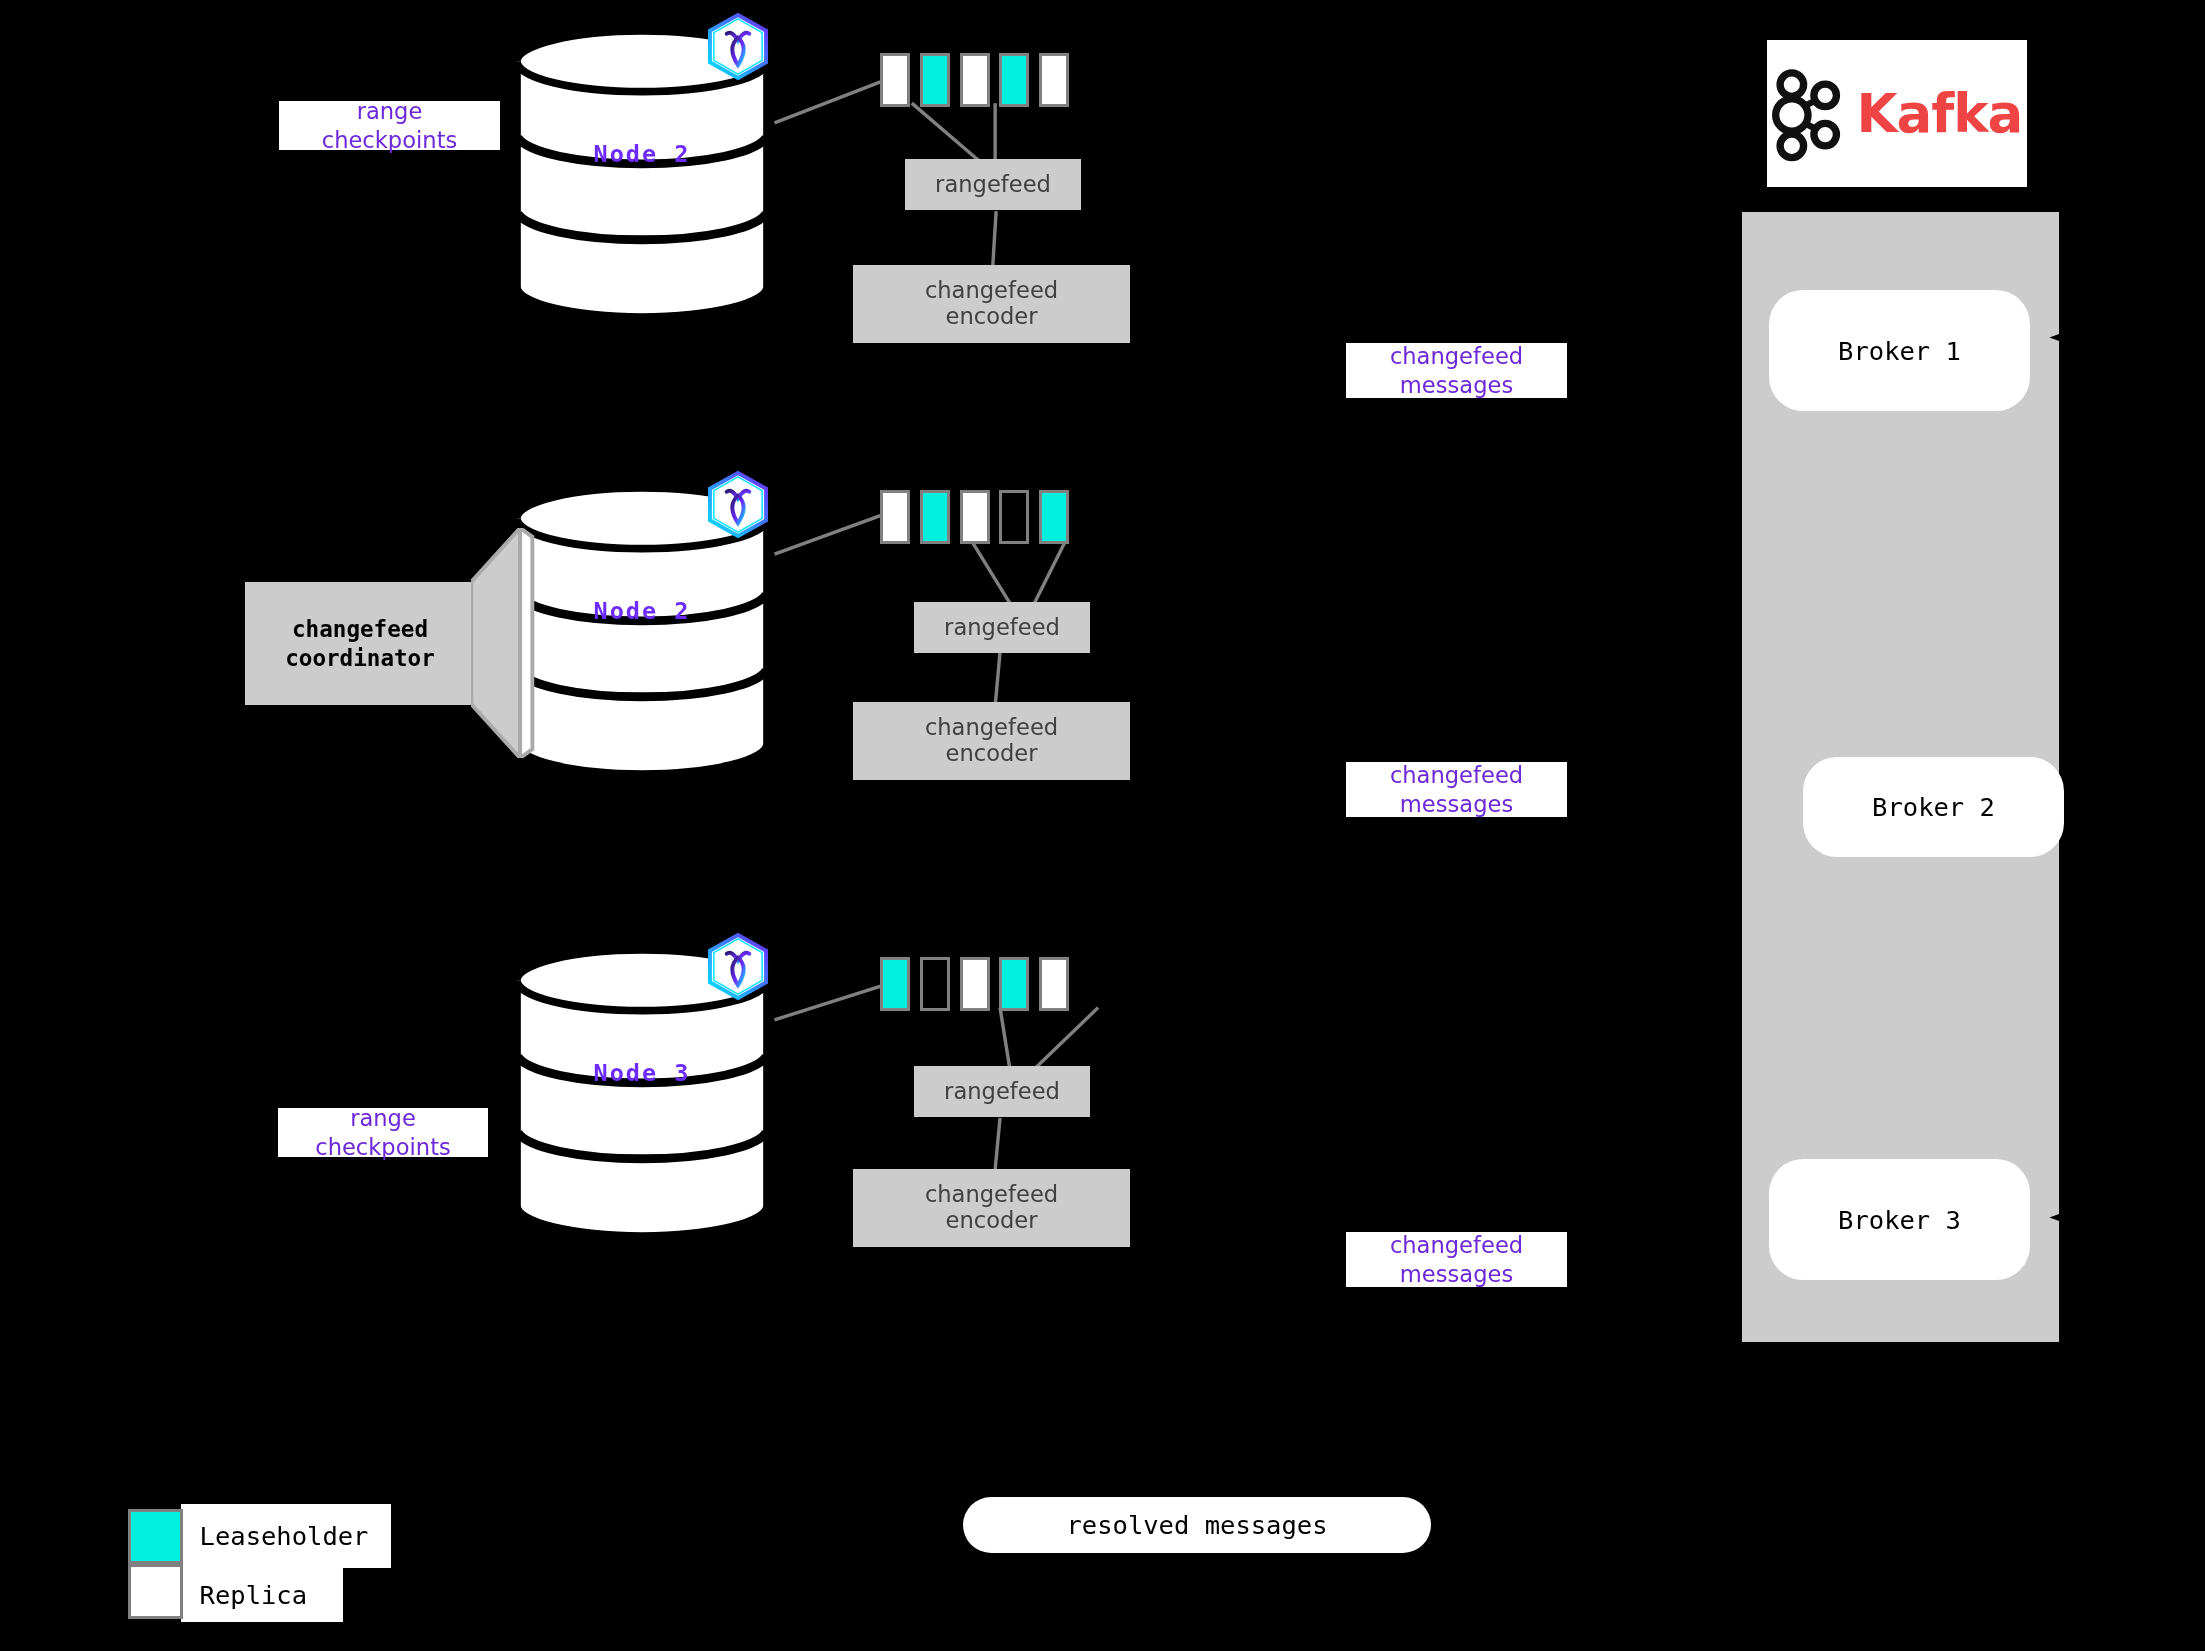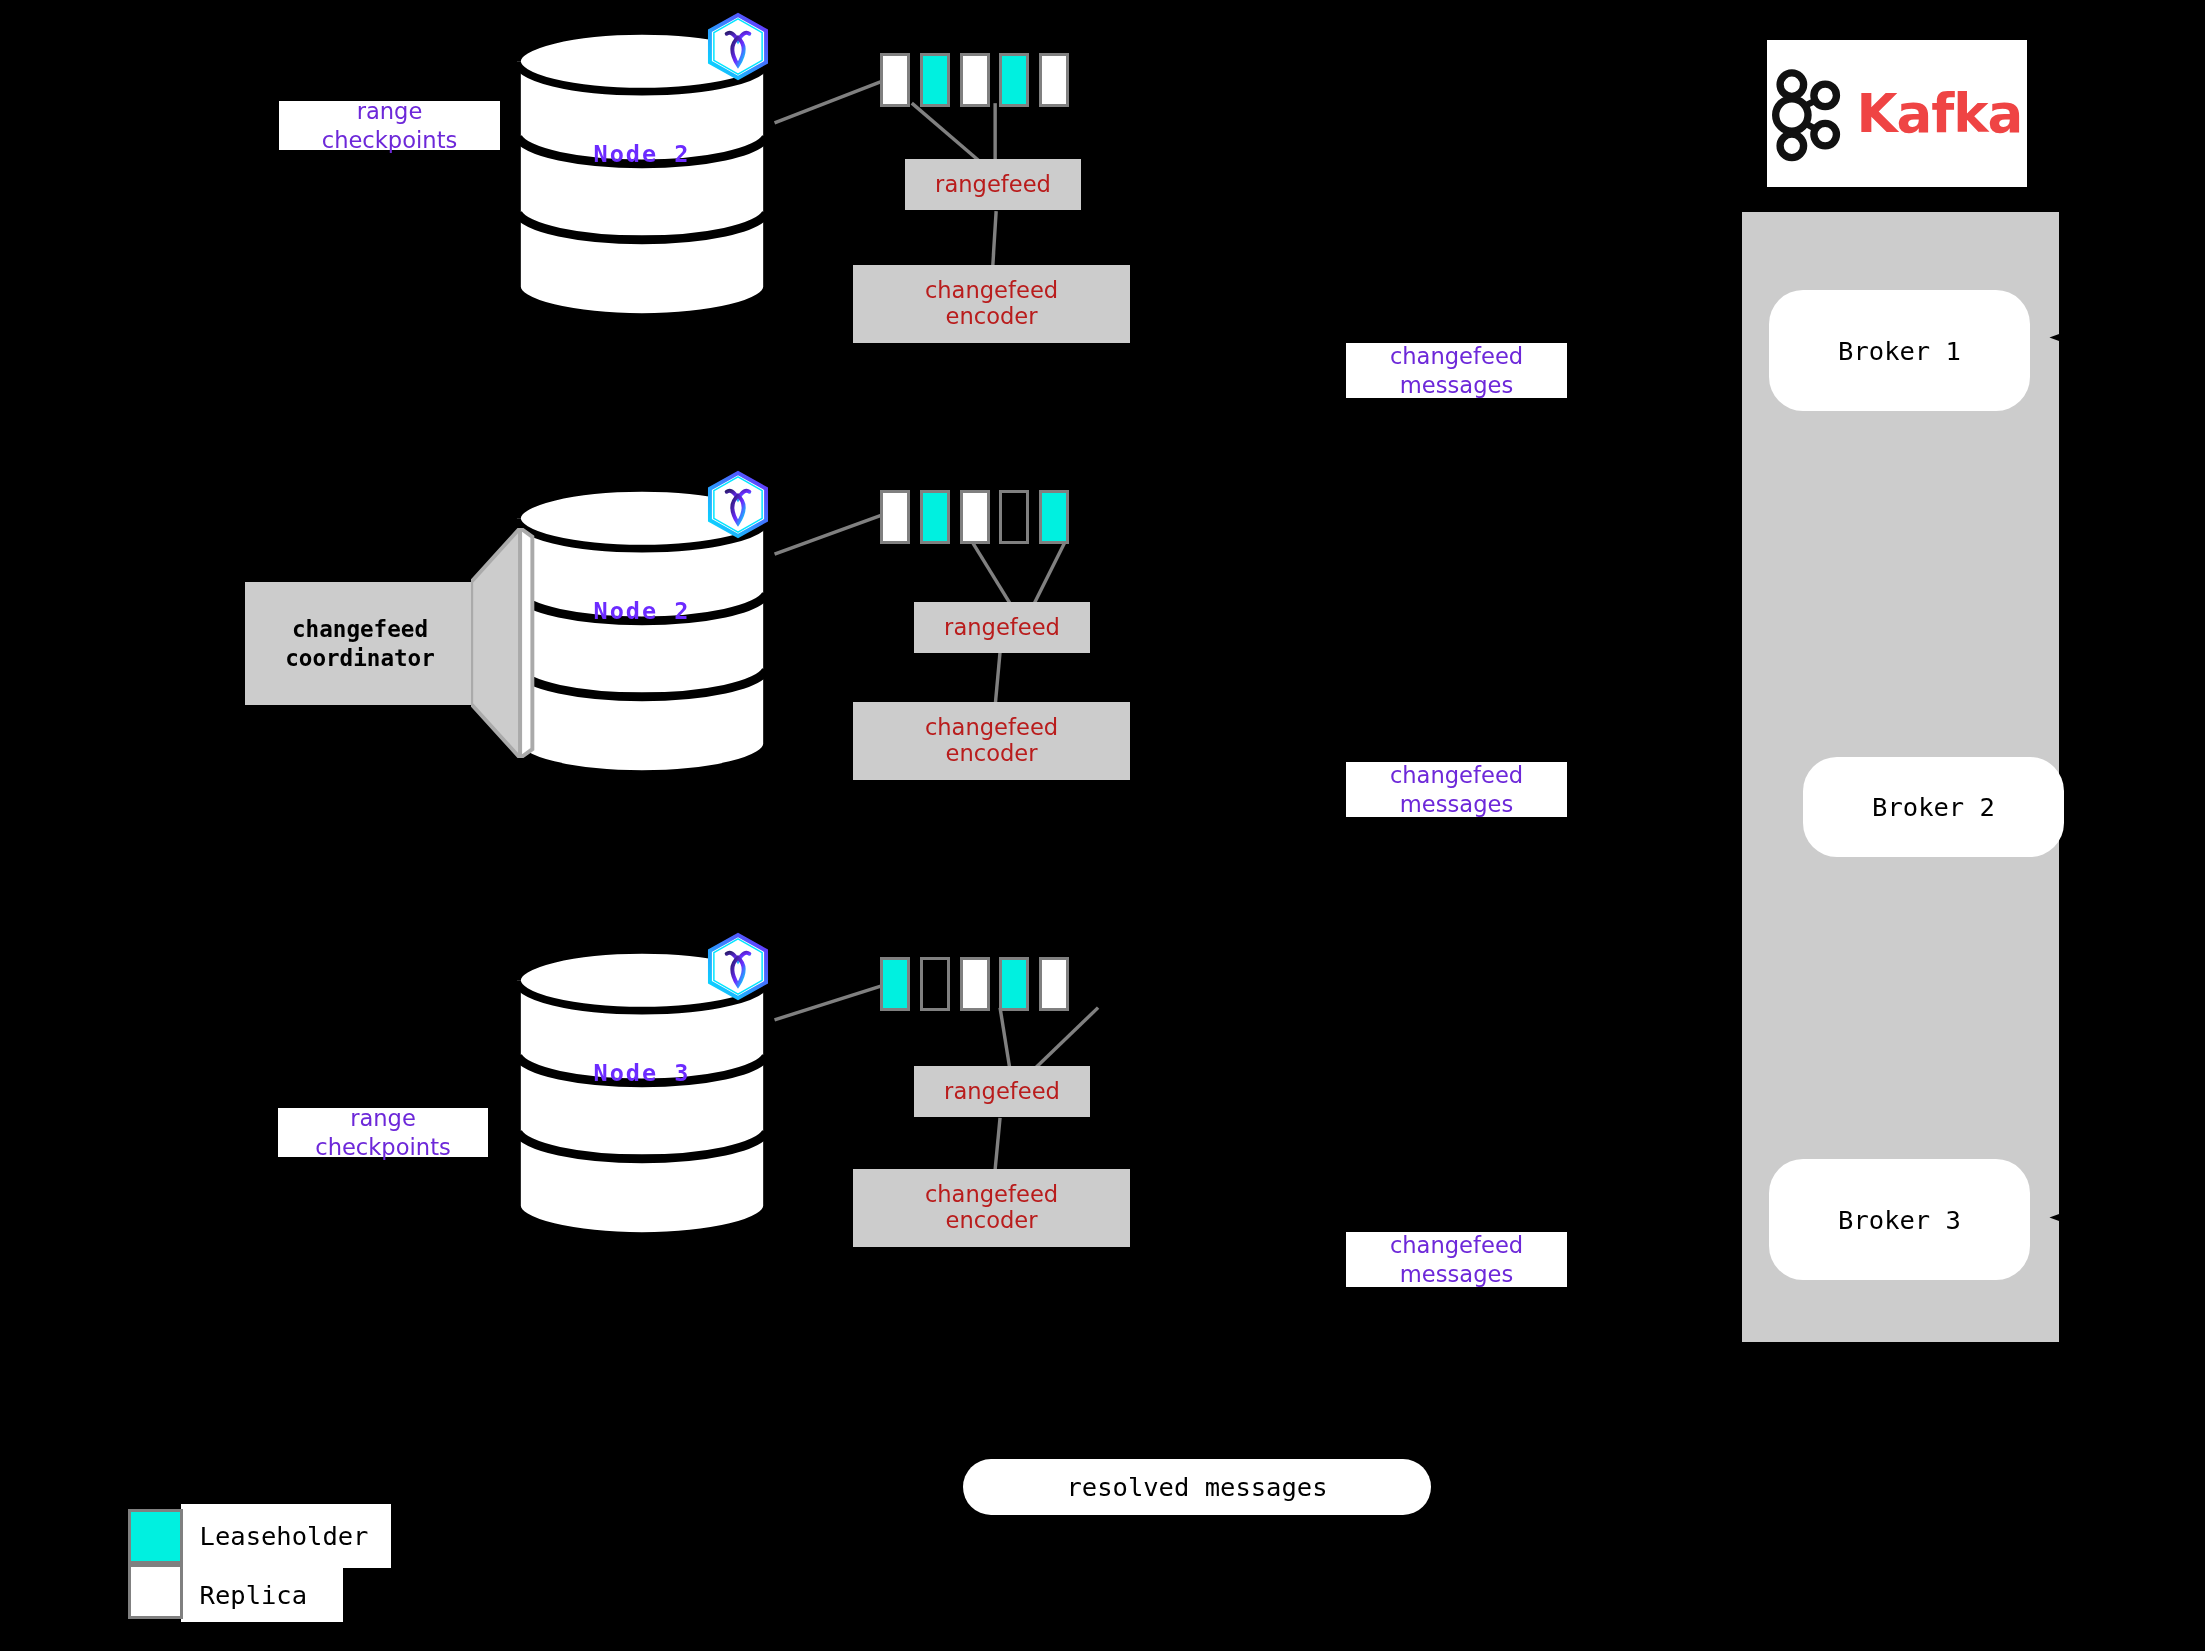--- a/index.html
+++ b/index.html
@@ -29,21 +29,21 @@
 
   
   .ranges{position:absolute;display:flex;gap:9.8px;}
   .rng{width:30px;height:54px;border:3.4px solid #808080;box-sizing:border-box;}
   .rng.leaseholder{background:#00F0E0;}
   .rng.replica{background:#FFFFFF;}
   .rng.empty{background:transparent;}
 
   
   .gbox{
-    position:absolute;background:#CCCCCC;color:#b91c1c;
+    position:absolute;background:#CCCCCC;color:#404040;
     display:flex;align-items:center;justify-content:center;
     text-align:center;line-height:1.15;
     font-family:"DejaVu Sans", sans-serif;font-size:22.6px;
   }
 
   
   .wlabel{
     position:absolute;background:#FFFFFF;color:#6d28d9;
     display:flex;align-items:center;justify-content:center;
     text-align:center;line-height:1.25;
@@ -322,21 +322,21 @@
     <span>Broker 3</span>
   </div>
 
   <svg class="abs" style="left:2047px;top:324px;" width="29" height="29" viewBox="0 0 60 60">
     <polygon points="55,10 5,28 55,46" fill="#000"></polygon>
   </svg>
   <svg class="abs" style="left:2047px;top:1204px;" width="29" height="29" viewBox="0 0 60 60">
     <polygon points="55,10 5,28 55,46" fill="#000"></polygon>
   </svg>
 
-  <div class="pill" style="left:963px;top:1459px;width:468px;height:56px;">
+  <div class="pill" style="left:963px;top:1497px;width:468px;height:56px;">
     <span>resolved messages</span>
   </div>
 
   <div class="legend" style="left:118px;top:1504px;width:294px;height:118px;">
     <div class="ltext" style="left:63px;top:0px;width:210px;height:64px;">
       <span>Leaseholder</span>
     </div>
     <div class="ltext" style="left:63px;top:64px;width:162px;height:54px;">
       <span>Replica</span>
     </div>

